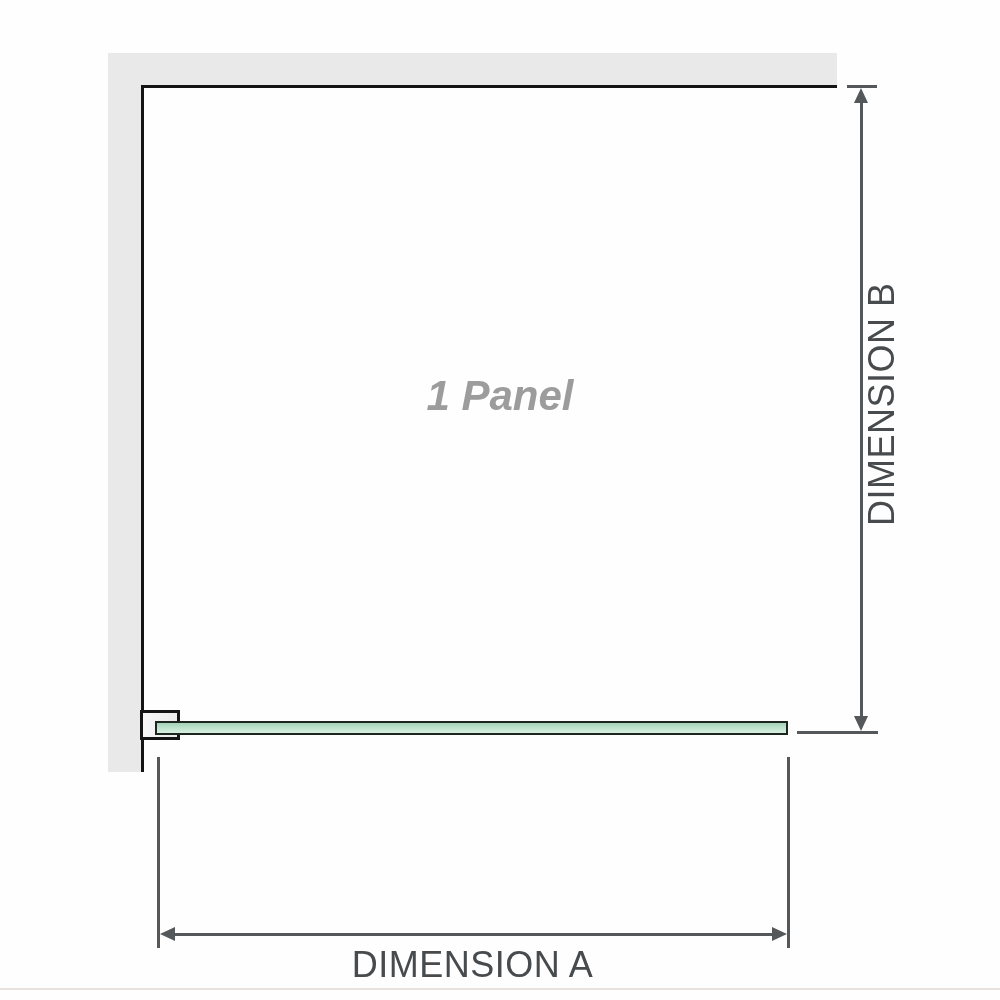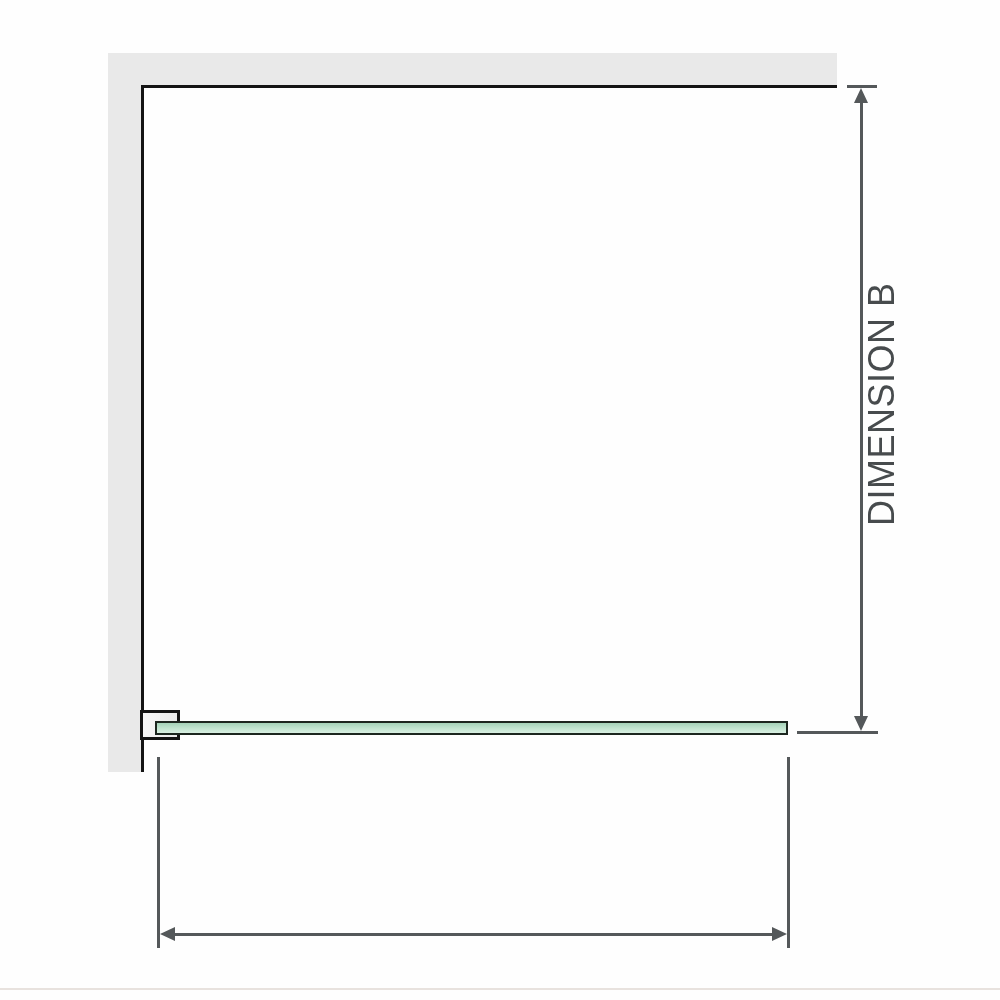--- a/index.html
+++ b/index.html
@@ -110,32 +110,34 @@
 </head>
 <body>
 
 <div class="canvas">
 
   <div class="abs wall-top"></div>
   <div class="abs wall-left"></div>
   <div class="abs edge-top"></div>
   <div class="abs edge-left"></div>
 
+  <div class="abs panel-label">1 Panel</div>
 
   <div class="abs bracket"></div>
   <div class="abs glass"></div>
 
   <div class="abs dline tick-b-top"></div>
   <div class="abs dline tick-b-bottom"></div>
   <div class="abs dline line-b"></div>
   <div class="abs arrow arrow-up"></div>
   <div class="abs arrow arrow-down"></div>
   <div class="abs dim-label label-b">DIMENSION B</div>
 
   <div class="abs dline ext-a-left"></div>
   <div class="abs dline ext-a-right"></div>
   <div class="abs dline line-a"></div>
   <div class="abs arrow arrow-left"></div>
   <div class="abs arrow arrow-right"></div>
+  <div class="abs dim-label label-a">DIMENSION A</div>
 
   <div class="abs page-divider"></div>
 
 </div>
 
 </body></html>

